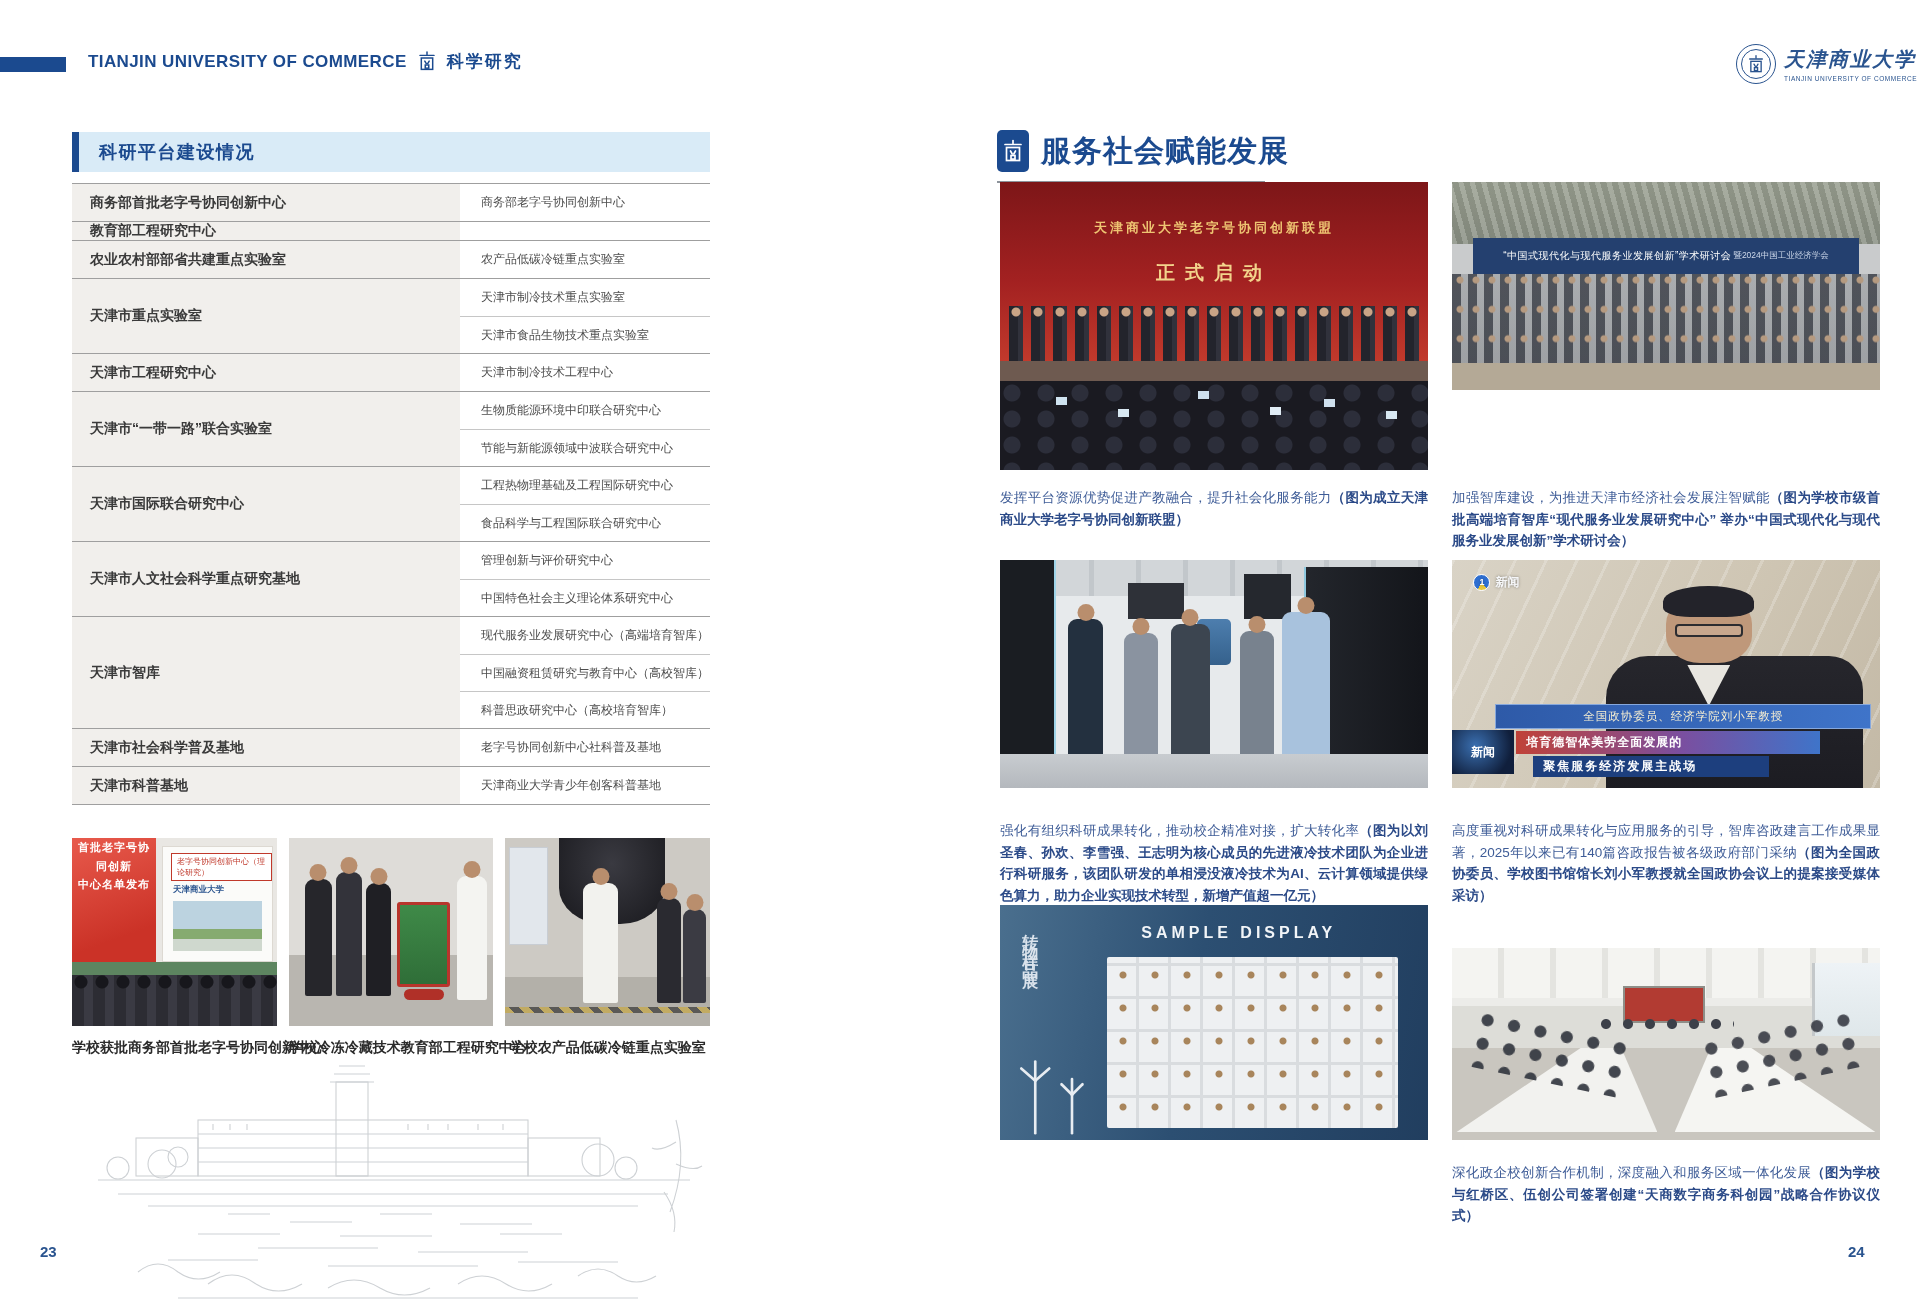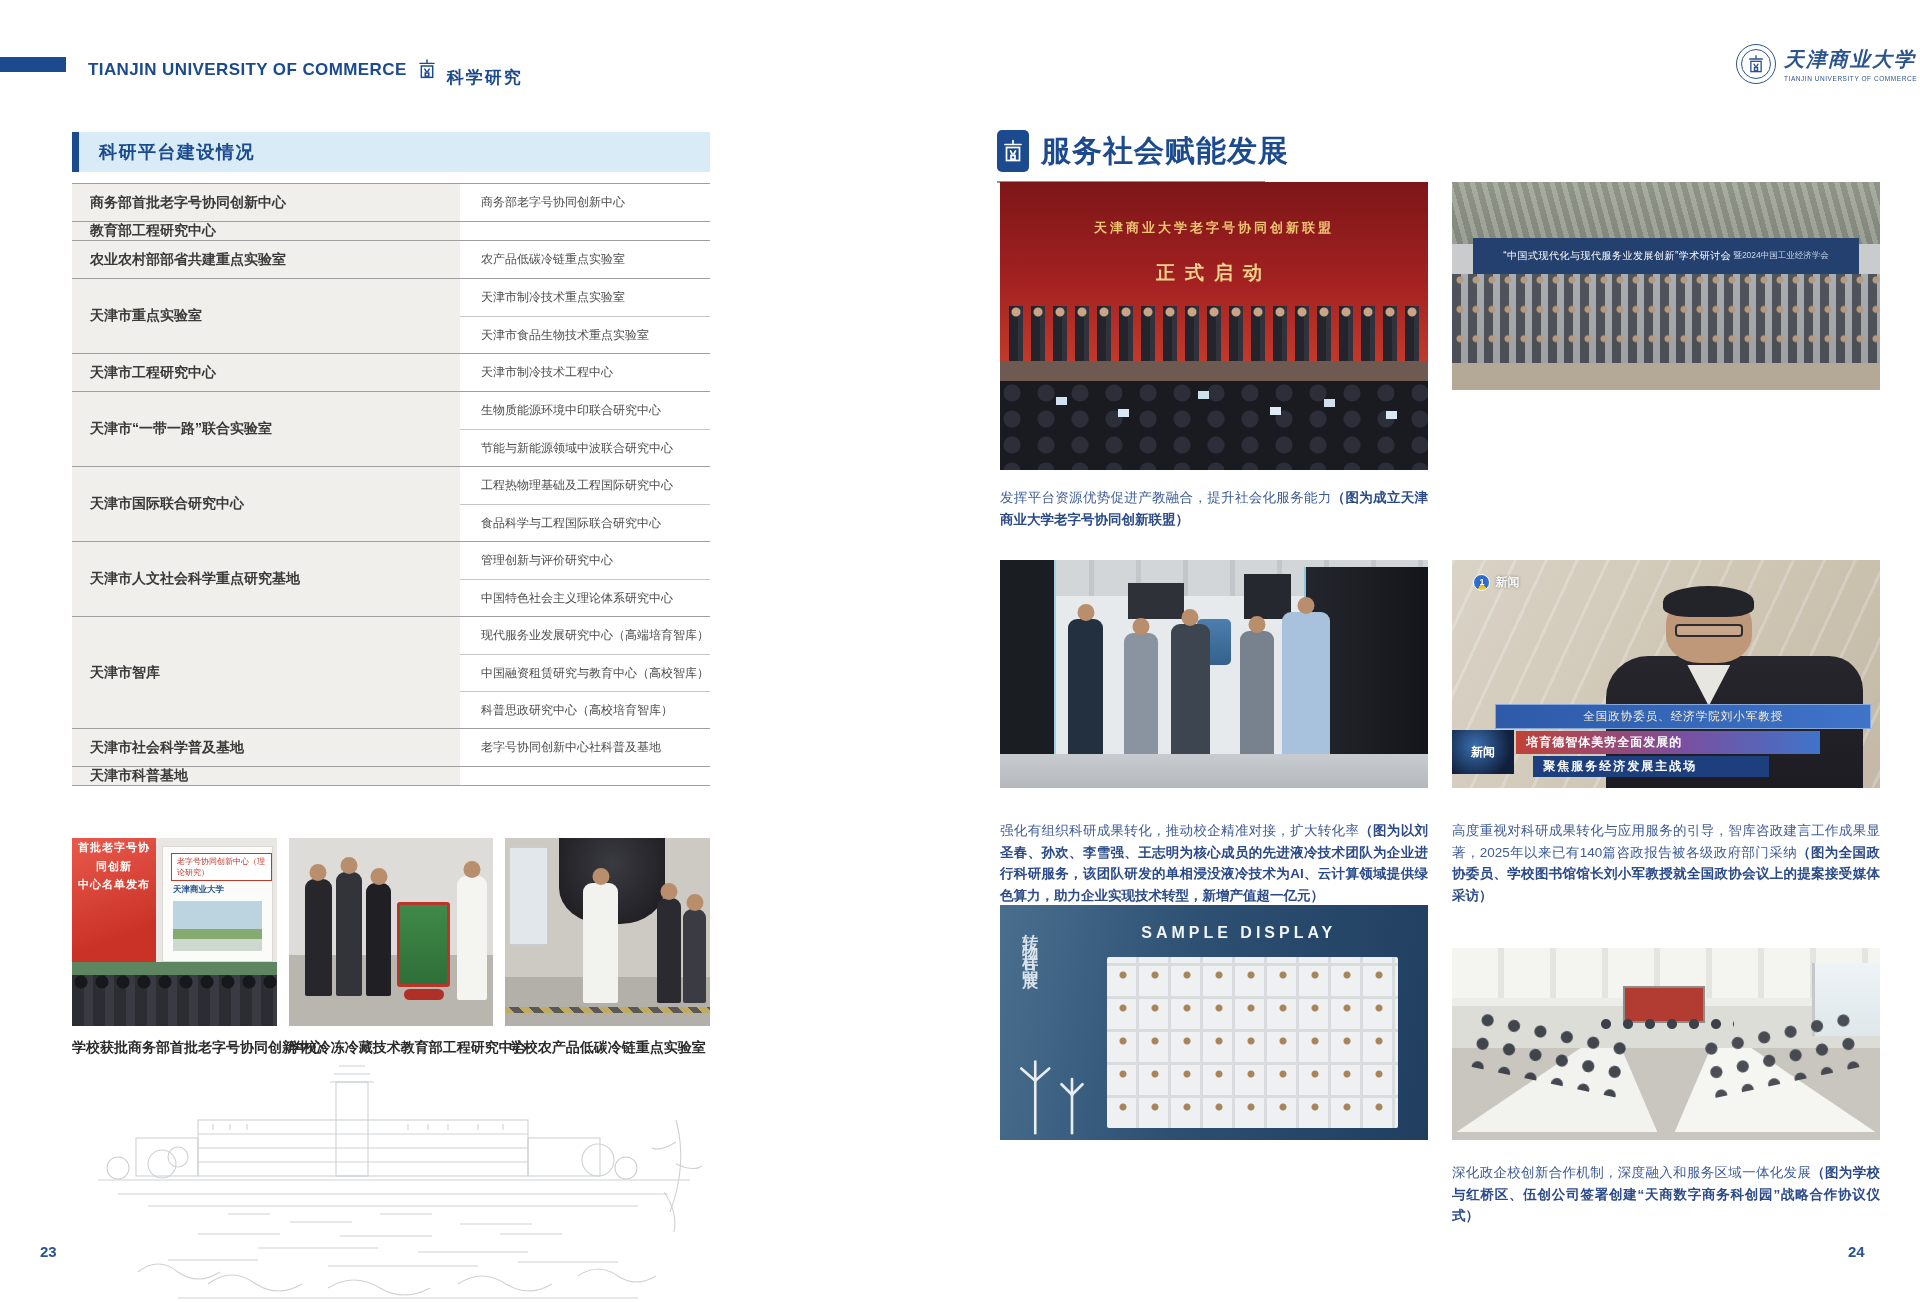--- a/index.html
+++ b/index.html
@@ -5,21 +5,21 @@
   *{margin:0;padding:0;box-sizing:border-box;}
   html,body{margin:0;padding:0;}
   body{font-family:"Liberation Sans","DejaVu Sans",sans-serif;background:#ffffff;}
   .sheet{position:relative;width:1920px;height:1302px;background:#fff;overflow:hidden;}
 
   
   .hdr-bar{position:absolute;left:0;top:57px;width:66px;height:15px;background:#1b4a8f;}
   .hdr-left{position:absolute;left:88px;top:50px;display:flex;align-items:center;gap:11px;}
   .hdr-title{font-size:17px;font-weight:bold;color:#1b4a8f;letter-spacing:.4px;}
   .emblem-sm{width:18px;height:21px;}
-  .hdr-section{font-size:17px;font-weight:bold;color:#1b4a8f;letter-spacing:2px;margin-top:16px;}
+  .hdr-section{font-size:17px;font-weight:bold;color:#1b4a8f;letter-spacing:2px;}
   .logo{position:absolute;left:1736px;top:44px;display:flex;align-items:center;gap:8px;}
   .logo-ring{width:40px;height:40px;border:1.5px solid #2a548f;border-radius:50%;position:relative;display:flex;align-items:center;justify-content:center;}
   .logo-ring::after{content:"";position:absolute;inset:4px;border:1px solid #2a548f;border-radius:50%;}
   .logo-ring svg{width:16px;height:19px;position:relative;z-index:1;}
   .logo-cn{font-family:"Liberation Serif","DejaVu Serif",serif;font-weight:bold;font-style:italic;font-size:20px;color:#2a548f;letter-spacing:2px;white-space:nowrap;}
   .logo-en{font-size:6.5px;color:#2a548f;letter-spacing:.55px;margin-top:2px;white-space:nowrap;}
 
   
   .lp-panel{position:absolute;left:72px;top:132px;width:638px;height:40px;background:#d9ebf7;border-left:7px solid #1b4a8f;display:flex;align-items:center;padding-left:20px;}
   .lp-panel-title{font-size:18px;font-weight:bold;color:#1b4a8f;letter-spacing:1.5px;}
@@ -264,20 +264,23 @@
       </div>
     </div>
     <div class="t-row">
       <div class="t-cat">天津市社会科学普及基地</div>
       <div class="t-items">
           <div class="t-item">老字号协同创新中心社科普及基地</div>
         </div>
     </div>
     <div class="t-row">
       <div class="t-cat">天津市科普基地</div>
+      <div class="t-items">
+          <div class="t-item">天津商业大学青少年创客科普基地</div>
+        </div>
     </div>
   </div>
 
   <div class="lp-photos">
     <div class="lp-photo-wrap">
       <div class="photo lp-photo p-lp1">
         <div class="lp1-red">
           <span>首批老字号协同创新</span>
           <span>中心名单发布</span>
         </div>
@@ -368,20 +371,23 @@
 
   <div class="photo rp-photo p-rp2" style="left:1452px;top:182px;width:428px;height:208px;">
     <div class="rp2-trees"></div>
     <div class="rp2-banner">
       <div class="rp2-b1">“中国式现代化与现代服务业发展创新”学术研讨会</div>
       <div class="rp2-b2">暨2024中国工业经济学会</div>
     </div>
     <div class="rp2-people"></div>
     <div class="rp2-ground"></div>
   </div>
+  <div class="rp-cap" style="left:1452px;top:487px;width:428px;">
+    <span>加强智库建设，为推进天津市经济社会发展注智赋能</span><b>（图为学校市级首批高端培育智库“现代服务业发展研究中心” 举办“中国式现代化与现代服务业发展创新”学术研讨会）</b>
+  </div>
 
   <div class="photo rp-photo p-rp3" style="left:1000px;top:560px;width:428px;height:228px;">
     <div class="rp3-ceil"></div>
     <div class="rp3-rackL"></div>
     <div class="rp3-rackR"></div>
     <div class="rp3-box1"></div>
     <div class="rp3-box2"></div>
     <div class="rp3-tank"></div>
     <div class="fig rp3-f1"></div>
     <div class="fig rp3-f2"></div>

